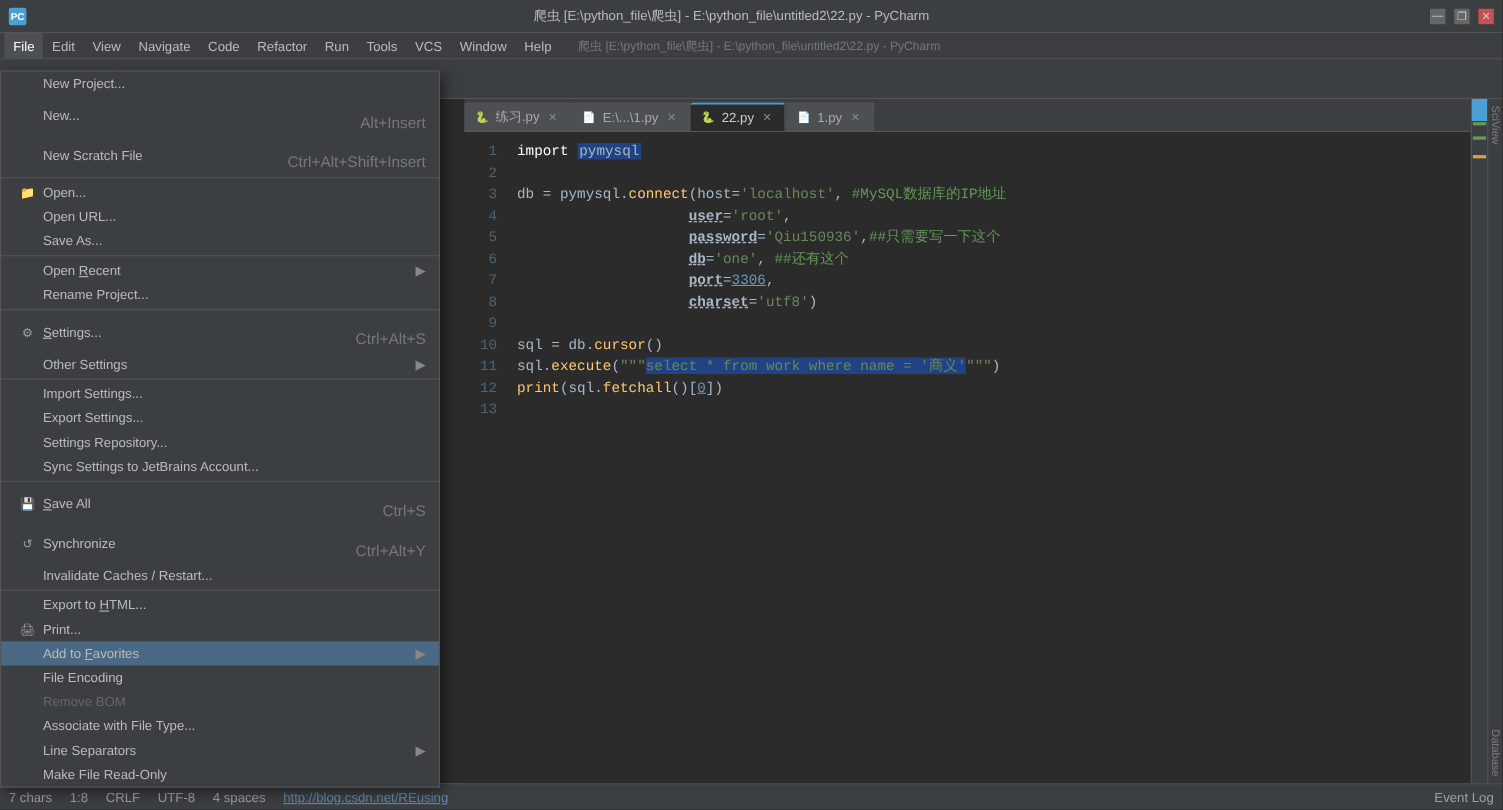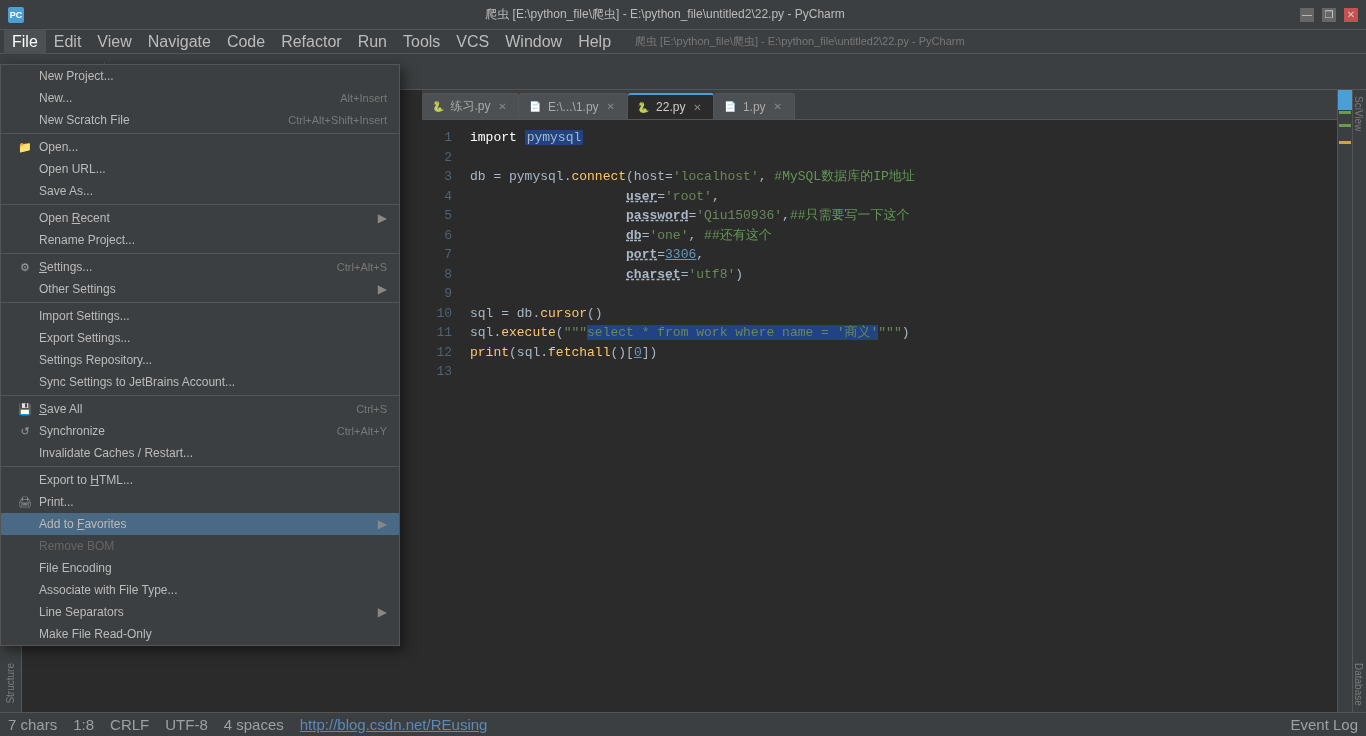--- a/index.html
+++ b/index.html
@@ -62,21 +62,21 @@
       align-items: center;
       padding: 0 4px;
       border-bottom: 1px solid #555;
       position: relative;
       z-index: 200;
     }
     .menu-item {
       padding: 2px 8px;
       cursor: pointer;
       color: #bbb;
-      font-size: 16px;
+      font-size: 12px;
       height: 24px;
       display: flex;
       align-items: center;
     }
     .menu-item.active { background: #4c5052; color: #fff; }
 
     
     .toolbar {
       height: 36px;
       background: #3c3f41;
@@ -234,21 +234,21 @@
 
     
     .status-bar {
       height: 24px;
       background: #3c3f41;
       display: flex;
       align-items: center;
       padding: 0 8px;
       gap: 16px;
       border-top: 1px solid #555;
-      font-size: 15px;
+      font-size: 12px;
       color: #9da0a1;
     }
     .status-bar-right {
       margin-left: auto;
       display: flex;
       gap: 16px;
     }
     .status-link {
       color: #5b8ab8;
       cursor: pointer;
@@ -276,21 +276,22 @@
       min-height: 22px;
       position: relative;
     }
     .menu-section-item.disabled {
       color: #666;
       cursor: default;
     }
     .menu-section-item .shortcut {
       margin-left: auto;
       color: #777;
-      font-size: 11px;
+      font-size: 14px;
+      margin-top: 12px;
     }
     .menu-section-item .arrow {
       margin-left: auto;
       color: #888;
     }
     .menu-sep {
       height: 1px;
       background: #555;
       margin: 2px 0;
     }
@@ -459,27 +460,27 @@
     </div>
     <div class="menu-section-item">
       <span class="menu-icon">🖨</span>
       <span>Print...</span>
     </div>
     <div class="menu-section-item highlighted">
       <span class="menu-icon"></span>
       <span>Add to <span style="text-decoration:underline;">F</span>avorites</span>
       <span class="arrow">▶</span>
     </div>
+    <div class="menu-section-item">
+      <span class="menu-icon"></span>
+      <span>File Encoding</span>
+    </div>
     <div class="menu-section-item disabled">
       <span class="menu-icon"></span>
       <span>Remove BOM</span>
-    </div>
-    <div class="menu-section-item">
-      <span class="menu-icon"></span>
-      <span>File Encoding</span>
     </div>
     <div class="menu-section-item">
       <span class="menu-icon"></span>
       <span>Associate with File Type...</span>
     </div>
     <div class="menu-section-item">
       <span class="menu-icon"></span>
       <span>Line Separators</span>
       <span class="arrow">▶</span>
     </div>

